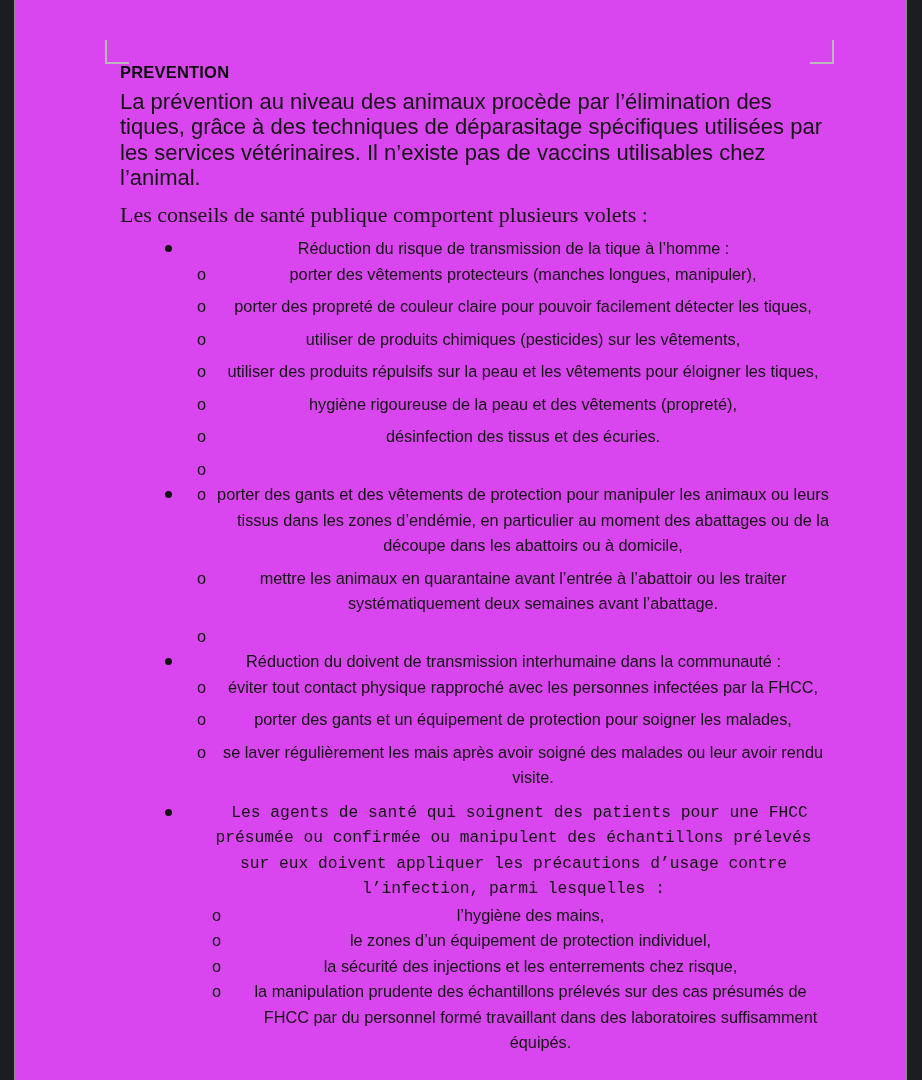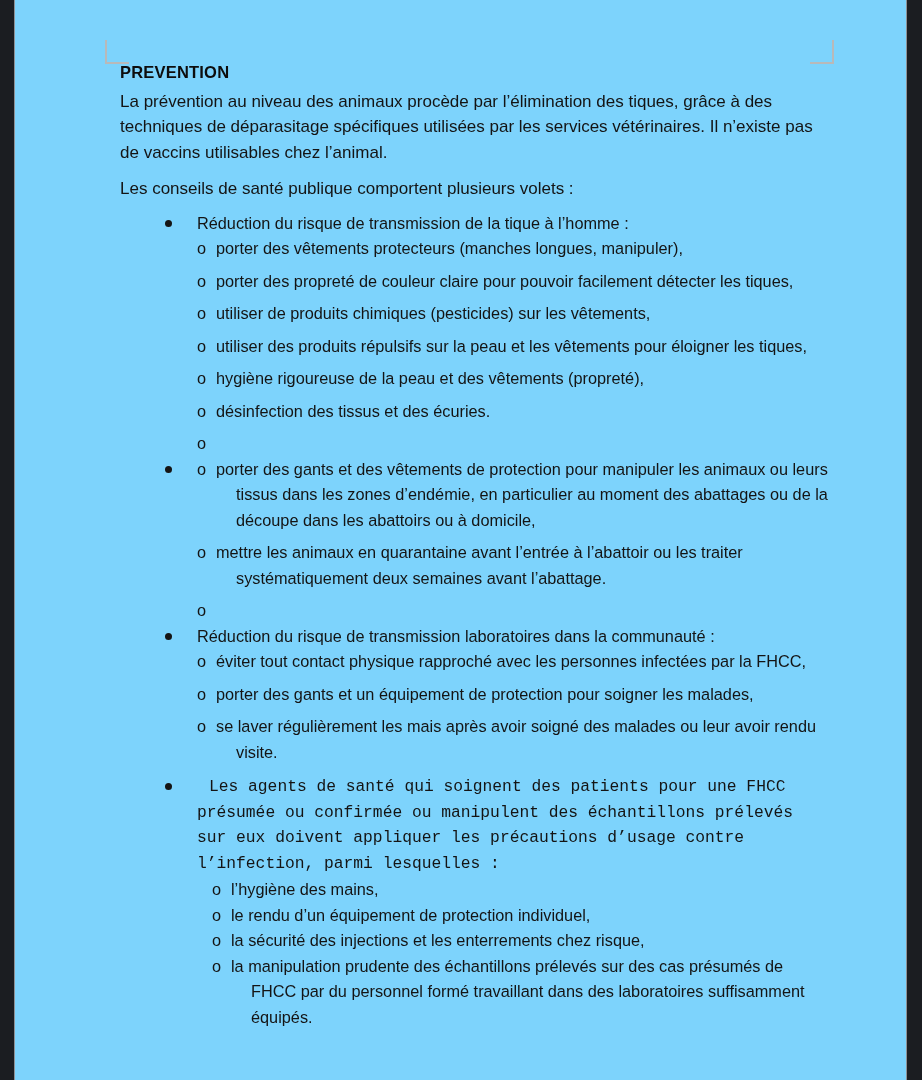--- a/index.html
+++ b/index.html
@@ -27,21 +27,21 @@
   }
   .edge-left  { left: 0;  width: 14px; border-right: 1px solid #8e9094; }
   .edge-right { right: 0; width: 15px; border-left: 1px solid #8e9094; }
 
   .page {
     position: absolute;
     left: 15px;
     right: 16px;
     top: 0;
     bottom: 0;
-    background: #7dd3fc;
+    background: #d946ef;
     overflow: hidden;
   }
 
   
   .crop-mark {
     position: absolute;
     width: 22px;
     height: 22px;
     z-index: 3;
   }
@@ -69,39 +69,40 @@
   .heading {
     font-size: 16.5px;
     font-weight: bold;
     letter-spacing: 0.2px;
     line-height: 1.25;
     margin: 0 0 6px 0;
     color: #0d0d0d;
   }
 
   p.para {
-    font-size: 17px;
+    font-size: 22px;
     line-height: 25.5px;
     margin: 0 0 11px 0;
     color: #141414;
   }
-  p.para.tight { margin-bottom: 9px; }
+  p.para.tight { margin-bottom: 9px; font-family: Liberation Serif, serif; }
 
   
   ul.lvl1 {
     list-style: none;
     margin: 0;
     padding: 0;
   }
   ul.lvl1 > li.b1 {
     position: relative;
     font-size: 16.3px;
     line-height: 25.5px;
     padding-left: 77px;
     margin-bottom: 0;
+    text-align: center;
   }
   ul.lvl1 > li.b1 > .disc {
     position: absolute;
     left: 45px;
     top: 9px;
     width: 7px;
     height: 7px;
     background: #141414;
     border-radius: 50%;
   }
@@ -230,21 +231,21 @@
           </li>
           <li class="b2 empty last">
             <span class="omark">o</span>
             <span class="b2-text"></span>
           </li>
         </ul>
       </li>
 
       <li class="b1">
         <span class="disc"></span>
-        <span class="b1-text">Réduction du risque de transmission laboratoires dans la communauté :</span>
+        <span class="b1-text">Réduction du doivent de transmission interhumaine dans la communauté :</span>
         <ul class="lvl2 sub-group gap-after">
           <li class="b2 wrap">
             <span class="omark">o</span>
             <span class="b2-text">éviter tout contact physique rapproché avec les personnes infectées par la FHCC,</span>
           </li>
           <li class="b2">
             <span class="omark">o</span>
             <span class="b2-text">porter des gants et un équipement de protection pour soigner les malades,</span>
           </li>
           <li class="b2 wrap last">
@@ -257,21 +258,21 @@
       <li class="b1 hang" style="margin-top:9px;">
         <span class="disc"></span>
         <span class="b1-text">Les agents de santé qui soignent des patients pour une FHCC présumée ou confirmée ou manipulent des échantillons prélevés sur eux doivent appliquer les précautions d’usage contre l’infection, parmi lesquelles :</span>
         <ul class="lvl2 sub-group dense">
           <li class="b2">
             <span class="omark">o</span>
             <span class="b2-text">l’hygiène des mains,</span>
           </li>
           <li class="b2">
             <span class="omark">o</span>
-            <span class="b2-text">le rendu d’un équipement de protection individuel,</span>
+            <span class="b2-text">le zones d’un équipement de protection individuel,</span>
           </li>
           <li class="b2">
             <span class="omark">o</span>
             <span class="b2-text">la sécurité des injections et les enterrements chez risque,</span>
           </li>
           <li class="b2 wrap last">
             <span class="omark">o</span>
             <span class="b2-text">la manipulation prudente des échantillons prélevés sur des cas présumés de FHCC par du personnel formé travaillant dans des laboratoires suffisamment équipés.</span>
           </li>
         </ul>

